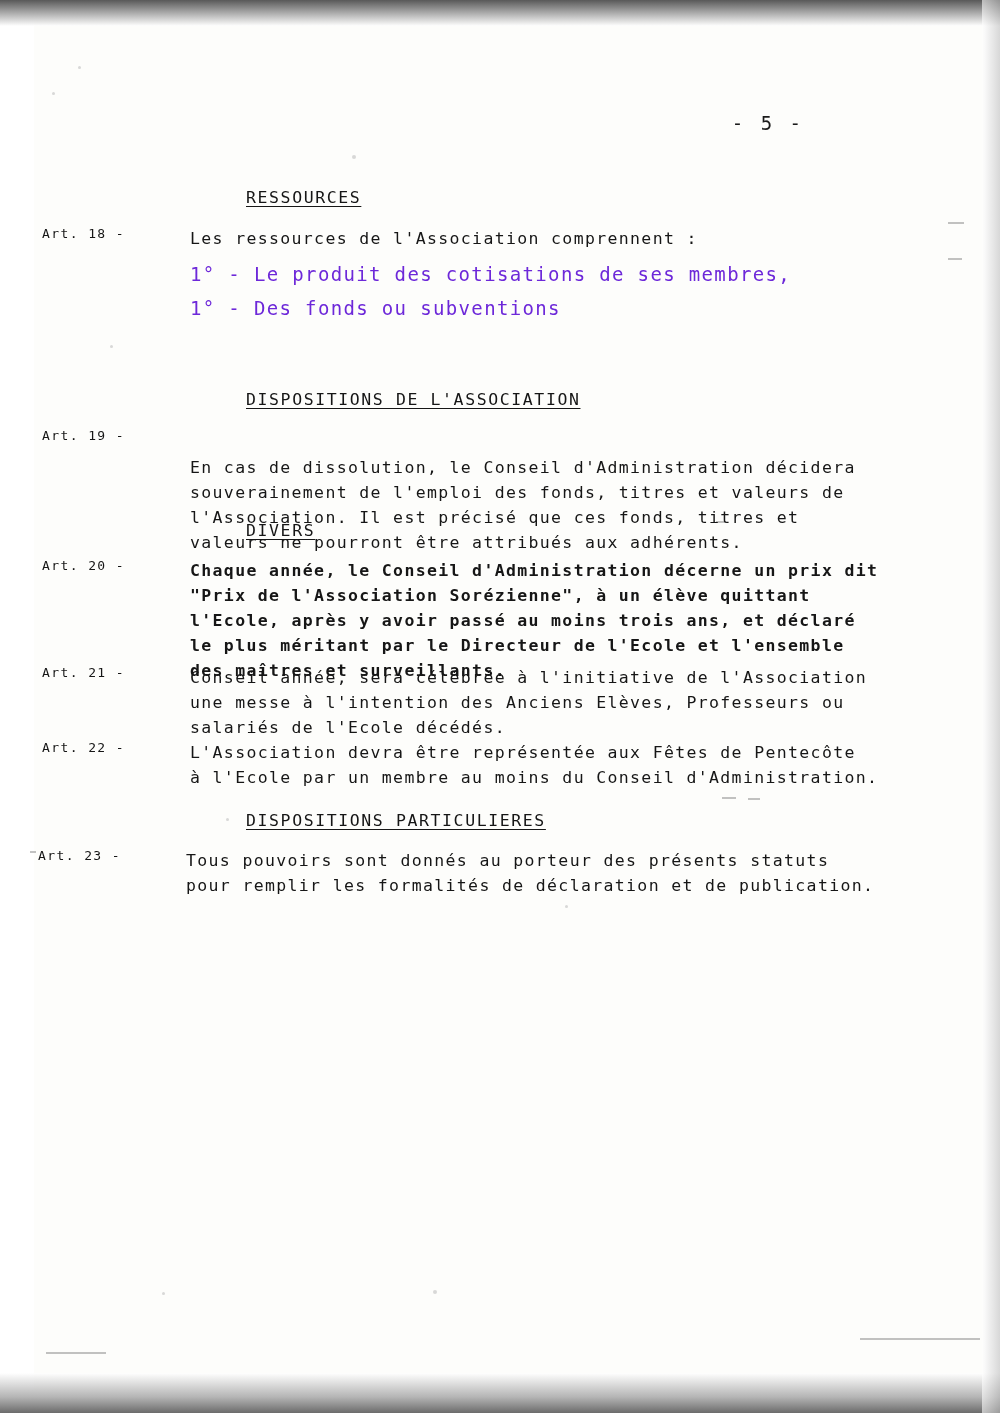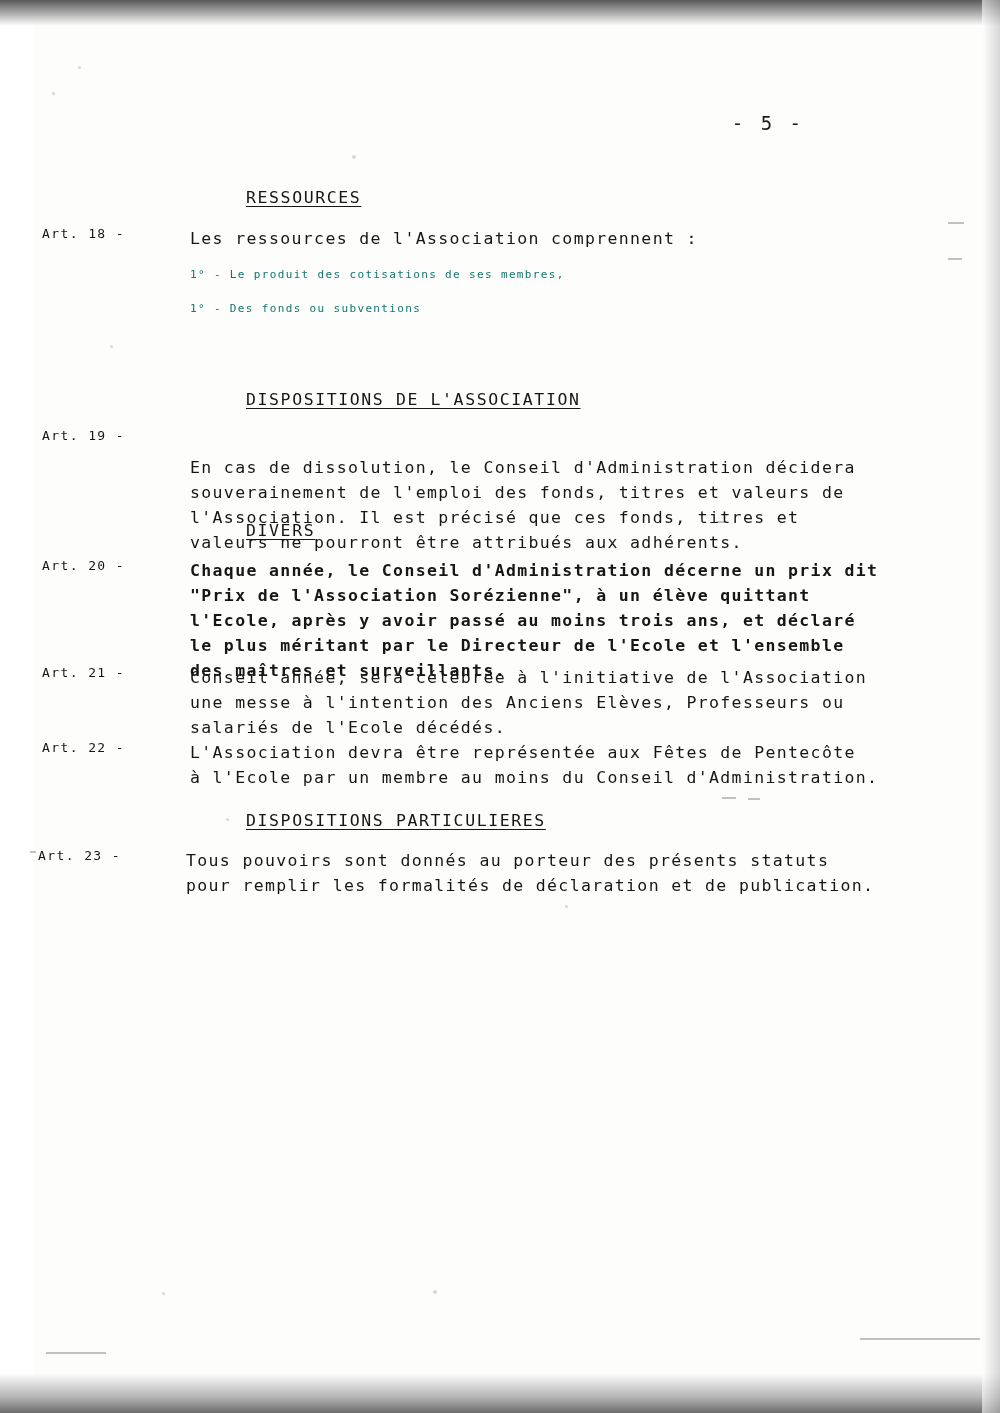--- a/index.html
+++ b/index.html
@@ -100,24 +100,24 @@
     position: absolute;
     font-size: 16.5px;
     line-height: 25px;
     letter-spacing: 1.35px;
     color: #161616;
     white-space: pre;
   }
 
   .sub-item {
     position: absolute;
-    font-size: 11px;
+    font-size: 19px;
     line-height: 25px;
     letter-spacing: 1.35px;
-    color: #0f766e;
+    color: #6d28d9;
     white-space: pre;
     text-align: right;
   }
 </style>
 </head>
 <body>
 
 <div class="page">
 
   <div class="paper-tint"></div>

